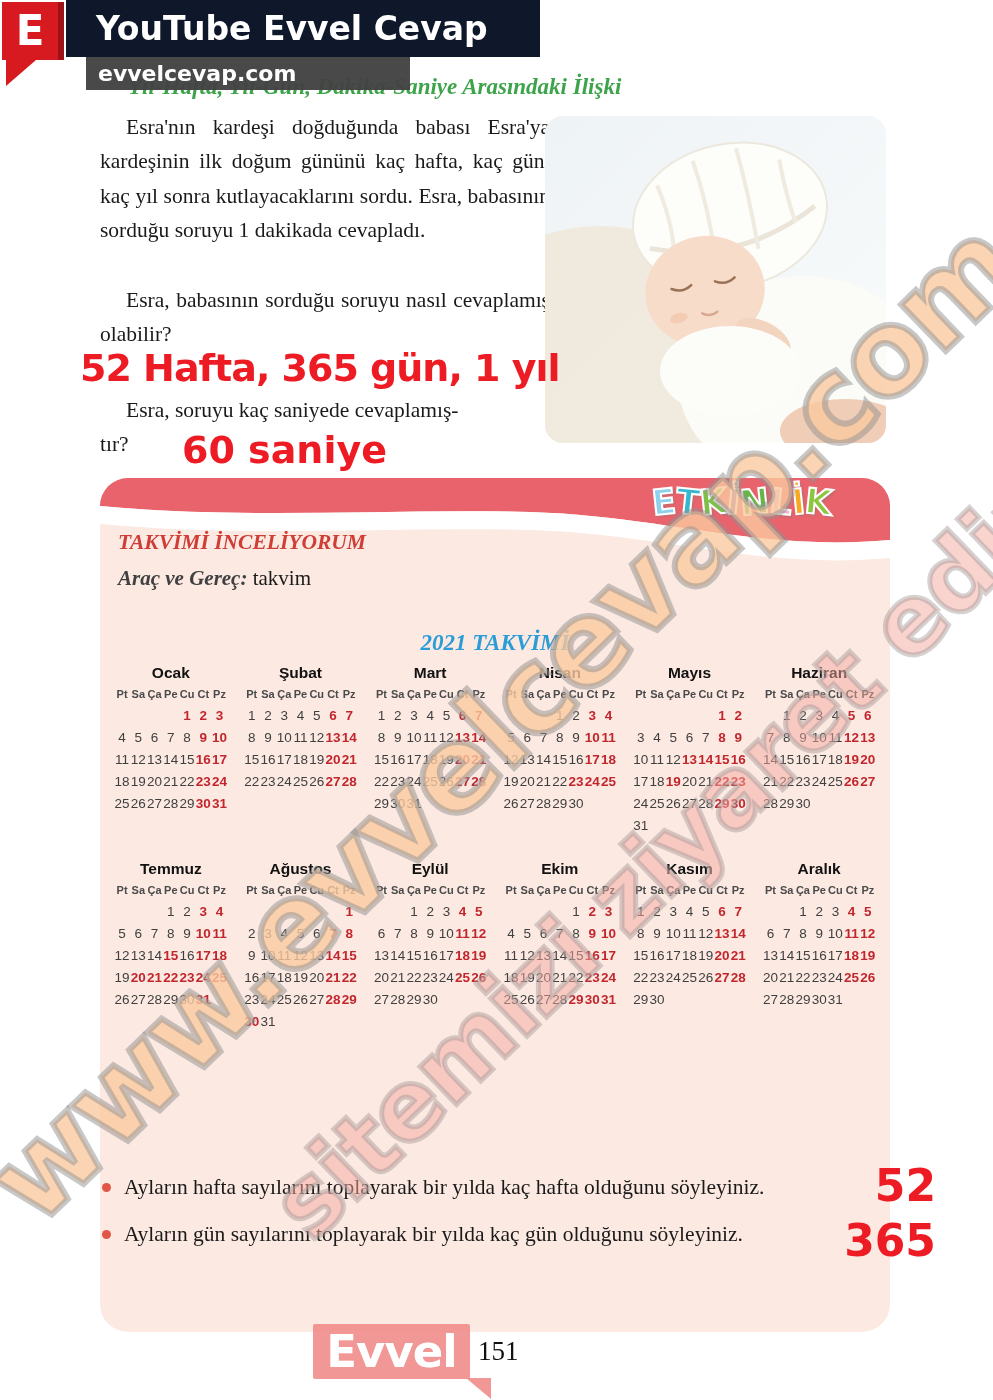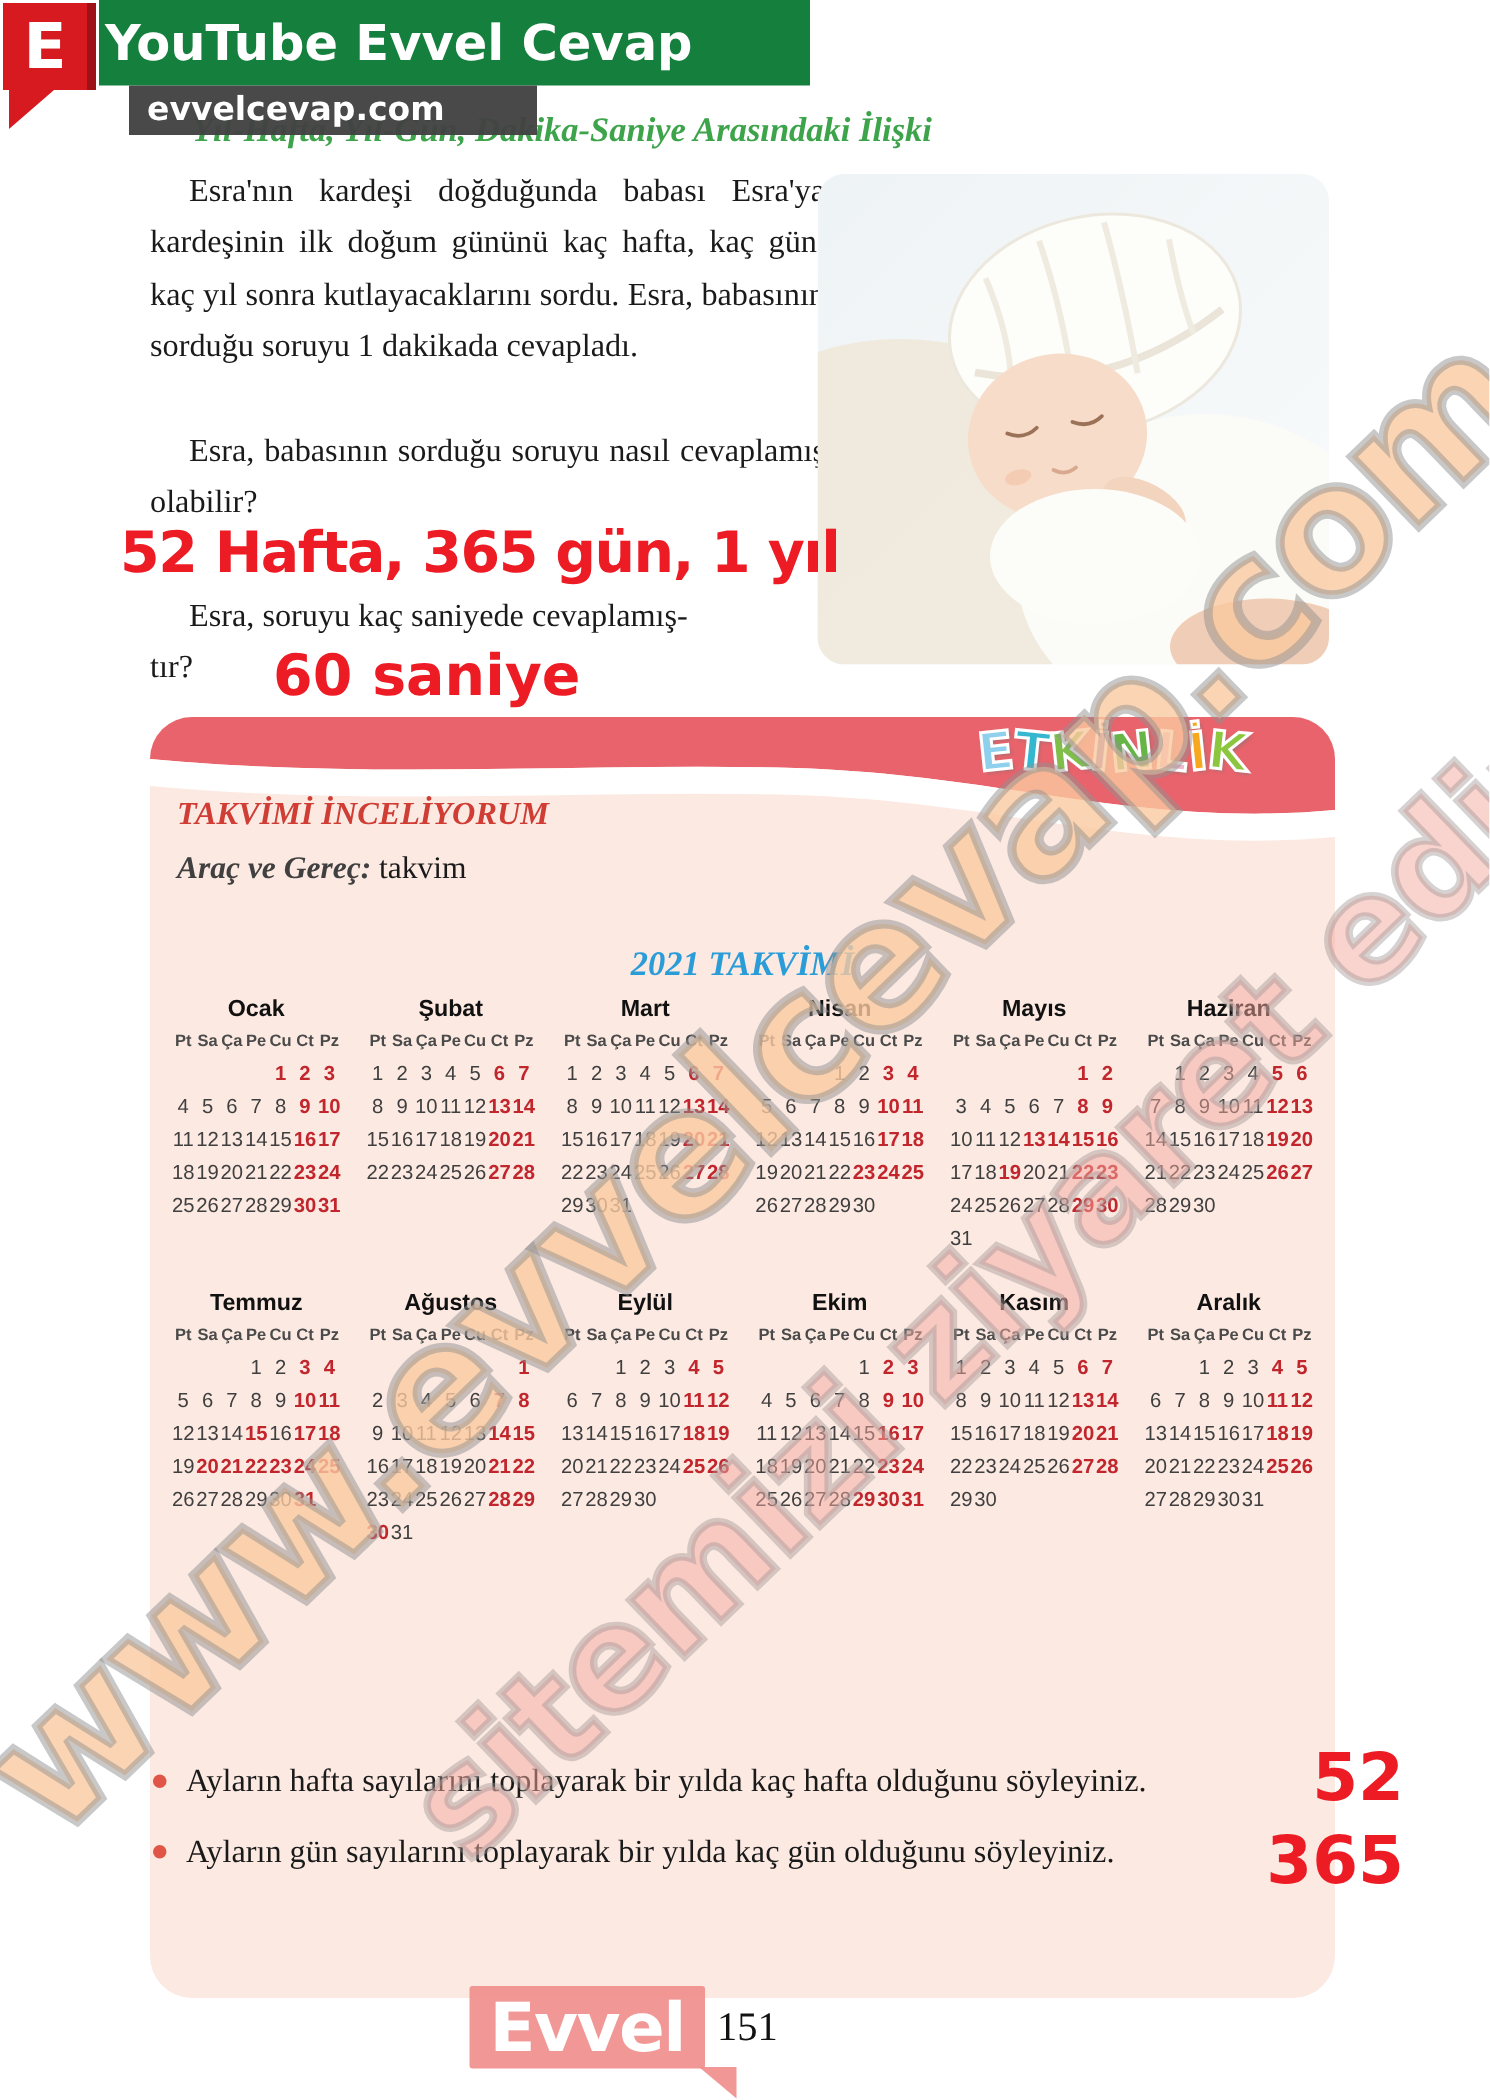--- a/index.html
+++ b/index.html
@@ -5,24 +5,24 @@
   html,body{margin:0;padding:0;background:#fff;}
   #page{position:relative;width:993px;height:1400px;background:#fff;overflow:hidden;
         font-family:"Liberation Serif",serif;color:#1a1a1a;}
 
   
   .logo-e{position:absolute;left:2px;top:2px;width:56px;height:58px;background:#d71920;
           border-right:6px solid #9e1217;z-index:12;display:flex;align-items:center;justify-content:center;}
   .logo-e span{color:#fff;font-family:"DejaVu Sans",sans-serif;font-weight:bold;font-size:42px;line-height:1;}
   .logo-tail{position:absolute;left:6px;top:60px;width:0;height:0;z-index:12;
              border-top:26px solid #d71920;border-right:30px solid transparent;}
-  .bar1{position:absolute;left:66px;top:0;width:474px;height:57px;background:#15803d;z-index:11;
-        display:flex;align-items:center;padding-left:4px;box-sizing:border-box;}
+  .bar1{position:absolute;left:66px;top:0;width:474px;height:57px;background:#0f172a;z-index:11;
+        display:flex;align-items:center;padding-left:30px;box-sizing:border-box;}
   .bar1 span{color:#fff;font-family:"DejaVu Sans",sans-serif;font-weight:bold;font-size:33px;}
-  .bar2{position:absolute;left:86px;top:57px;width:272px;height:33px;background:rgba(66,66,66,.96);z-index:11;
+  .bar2{position:absolute;left:86px;top:57px;width:324px;height:33px;background:rgba(66,66,66,.96);z-index:11;
         display:flex;align-items:center;padding-left:12px;box-sizing:border-box;}
   .bar2 span{color:#fff;font-family:"DejaVu Sans",sans-serif;font-weight:bold;font-size:22px;}
 
   .lesson-title{position:absolute;left:128px;top:74px;width:840px;z-index:5;color:#3ea44b;
         font-weight:bold;font-style:italic;font-size:23px;white-space:nowrap;}
 
   
   .para{position:absolute;left:100px;width:450px;font-size:21.5px;line-height:1.6;text-align:justify;}
   .para .indent{display:inline-block;width:26px;}
   .p1{top:110px;}

